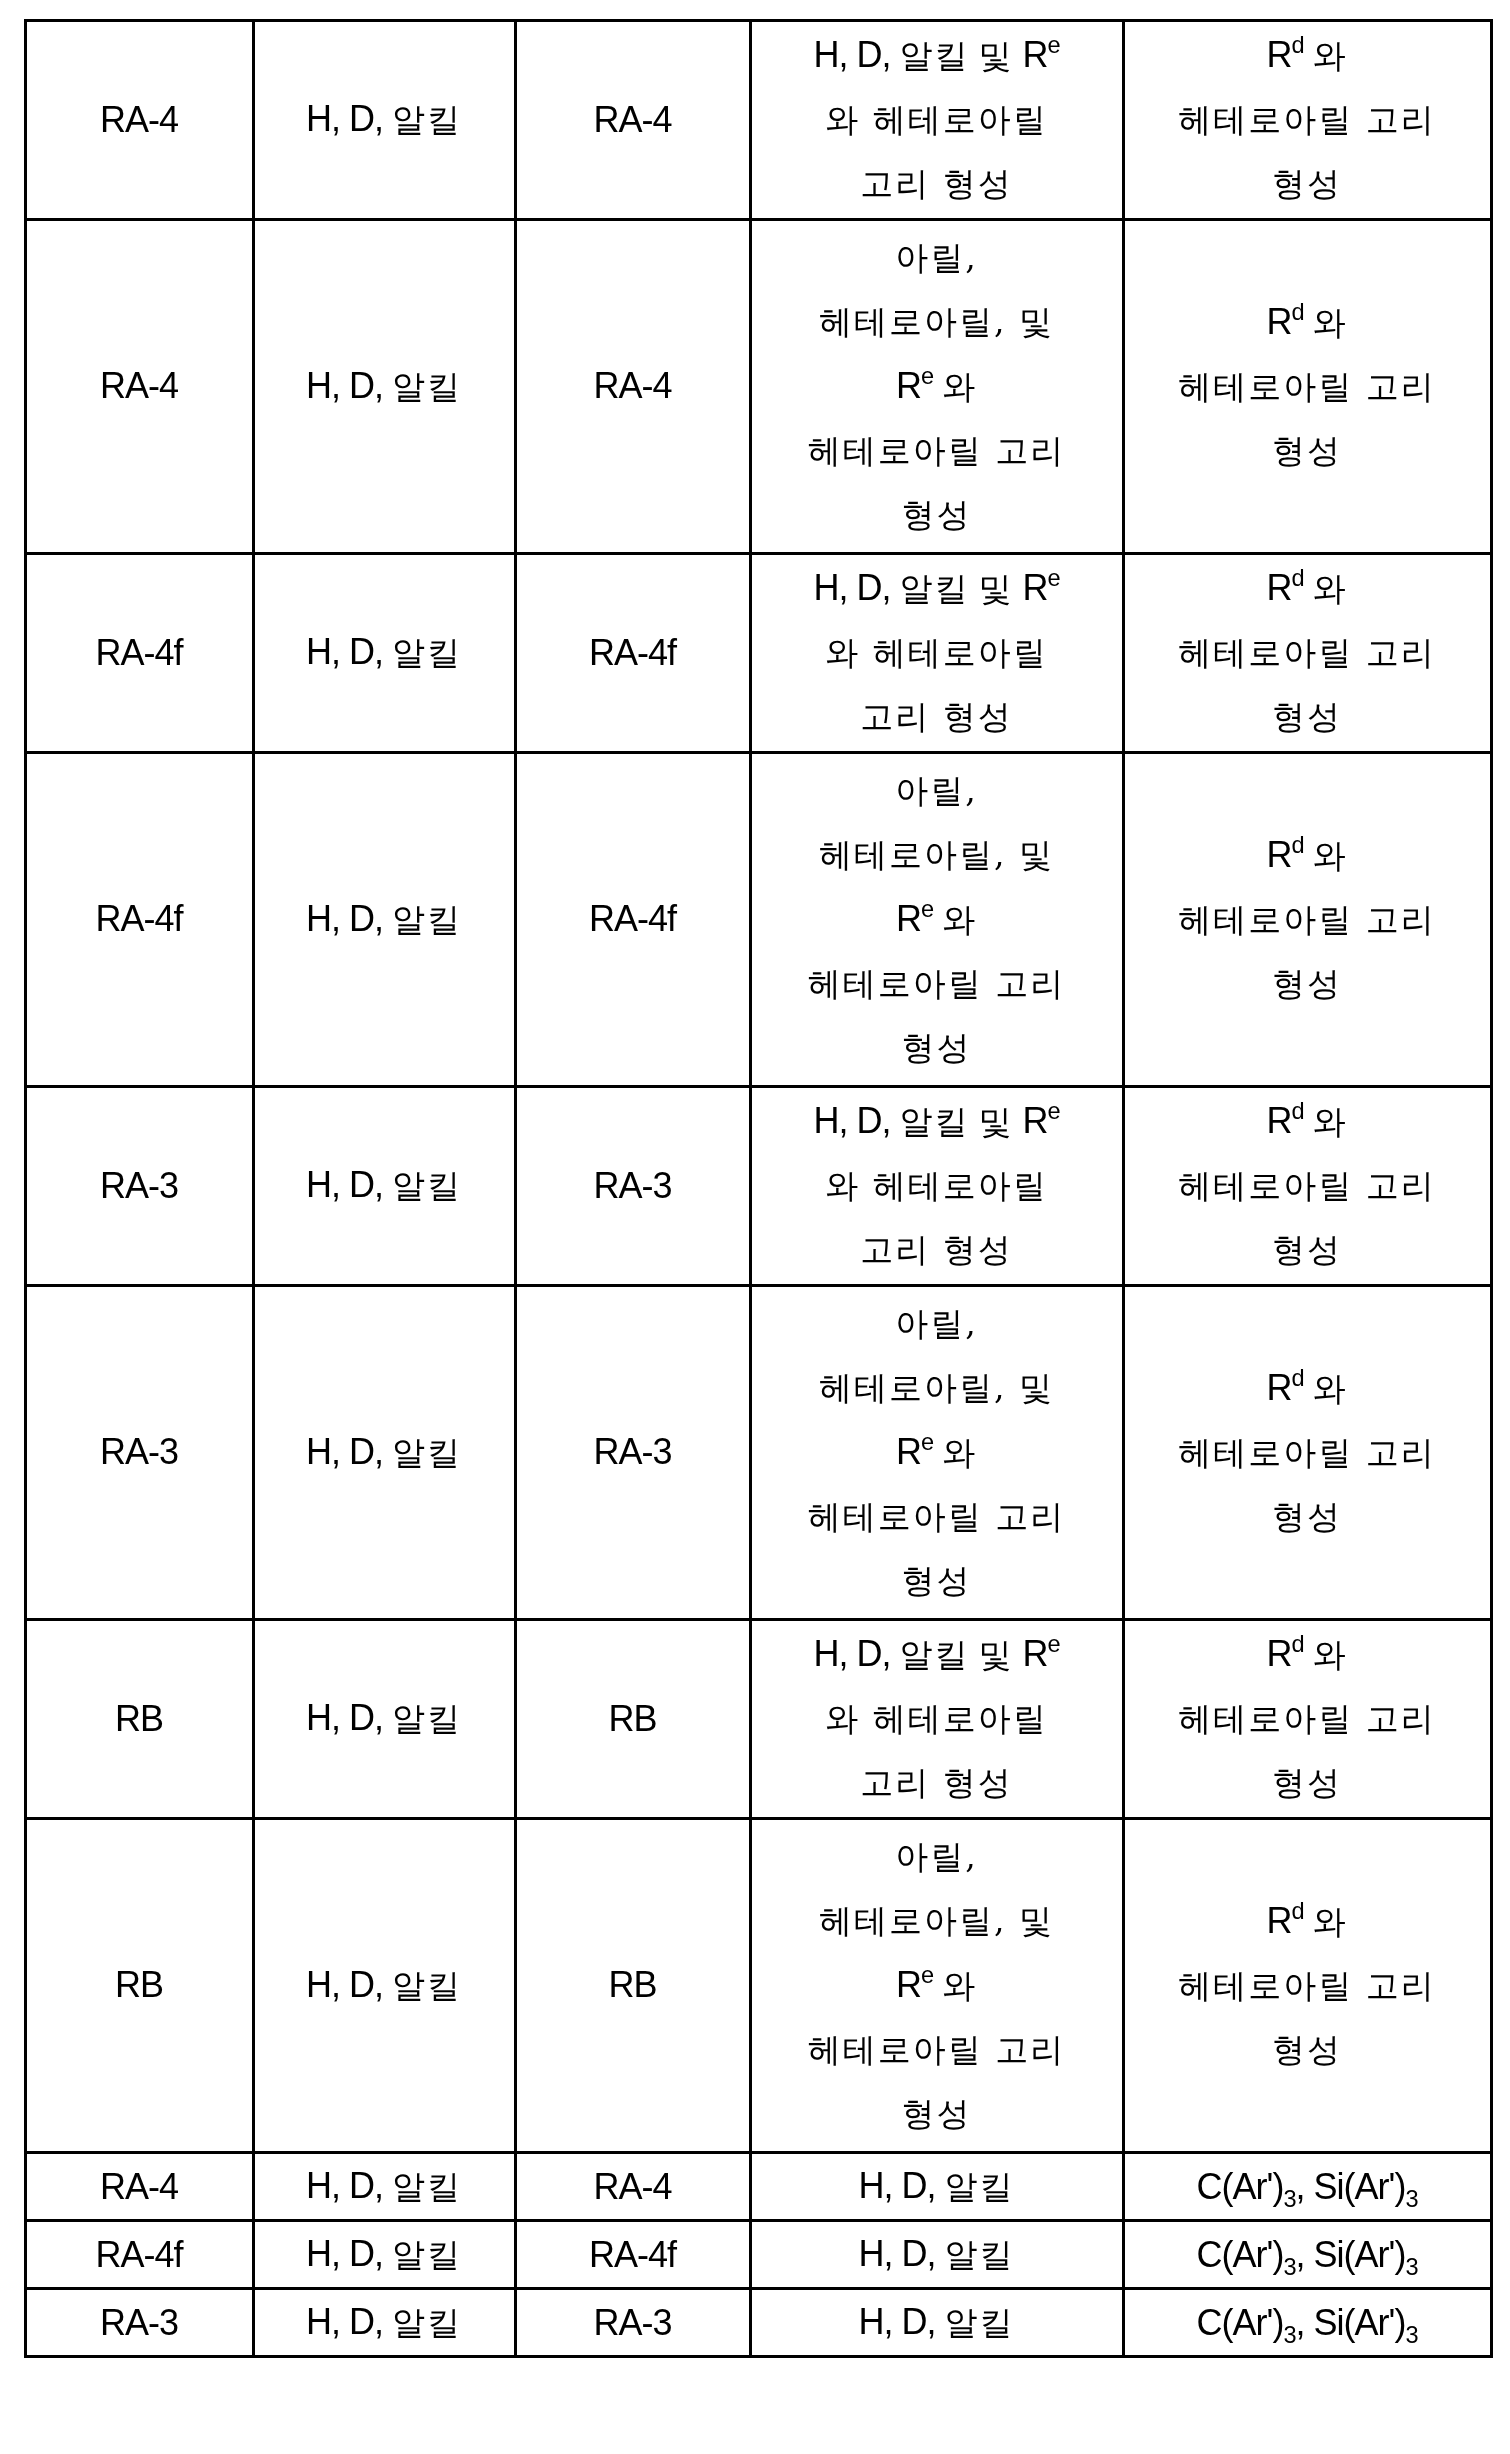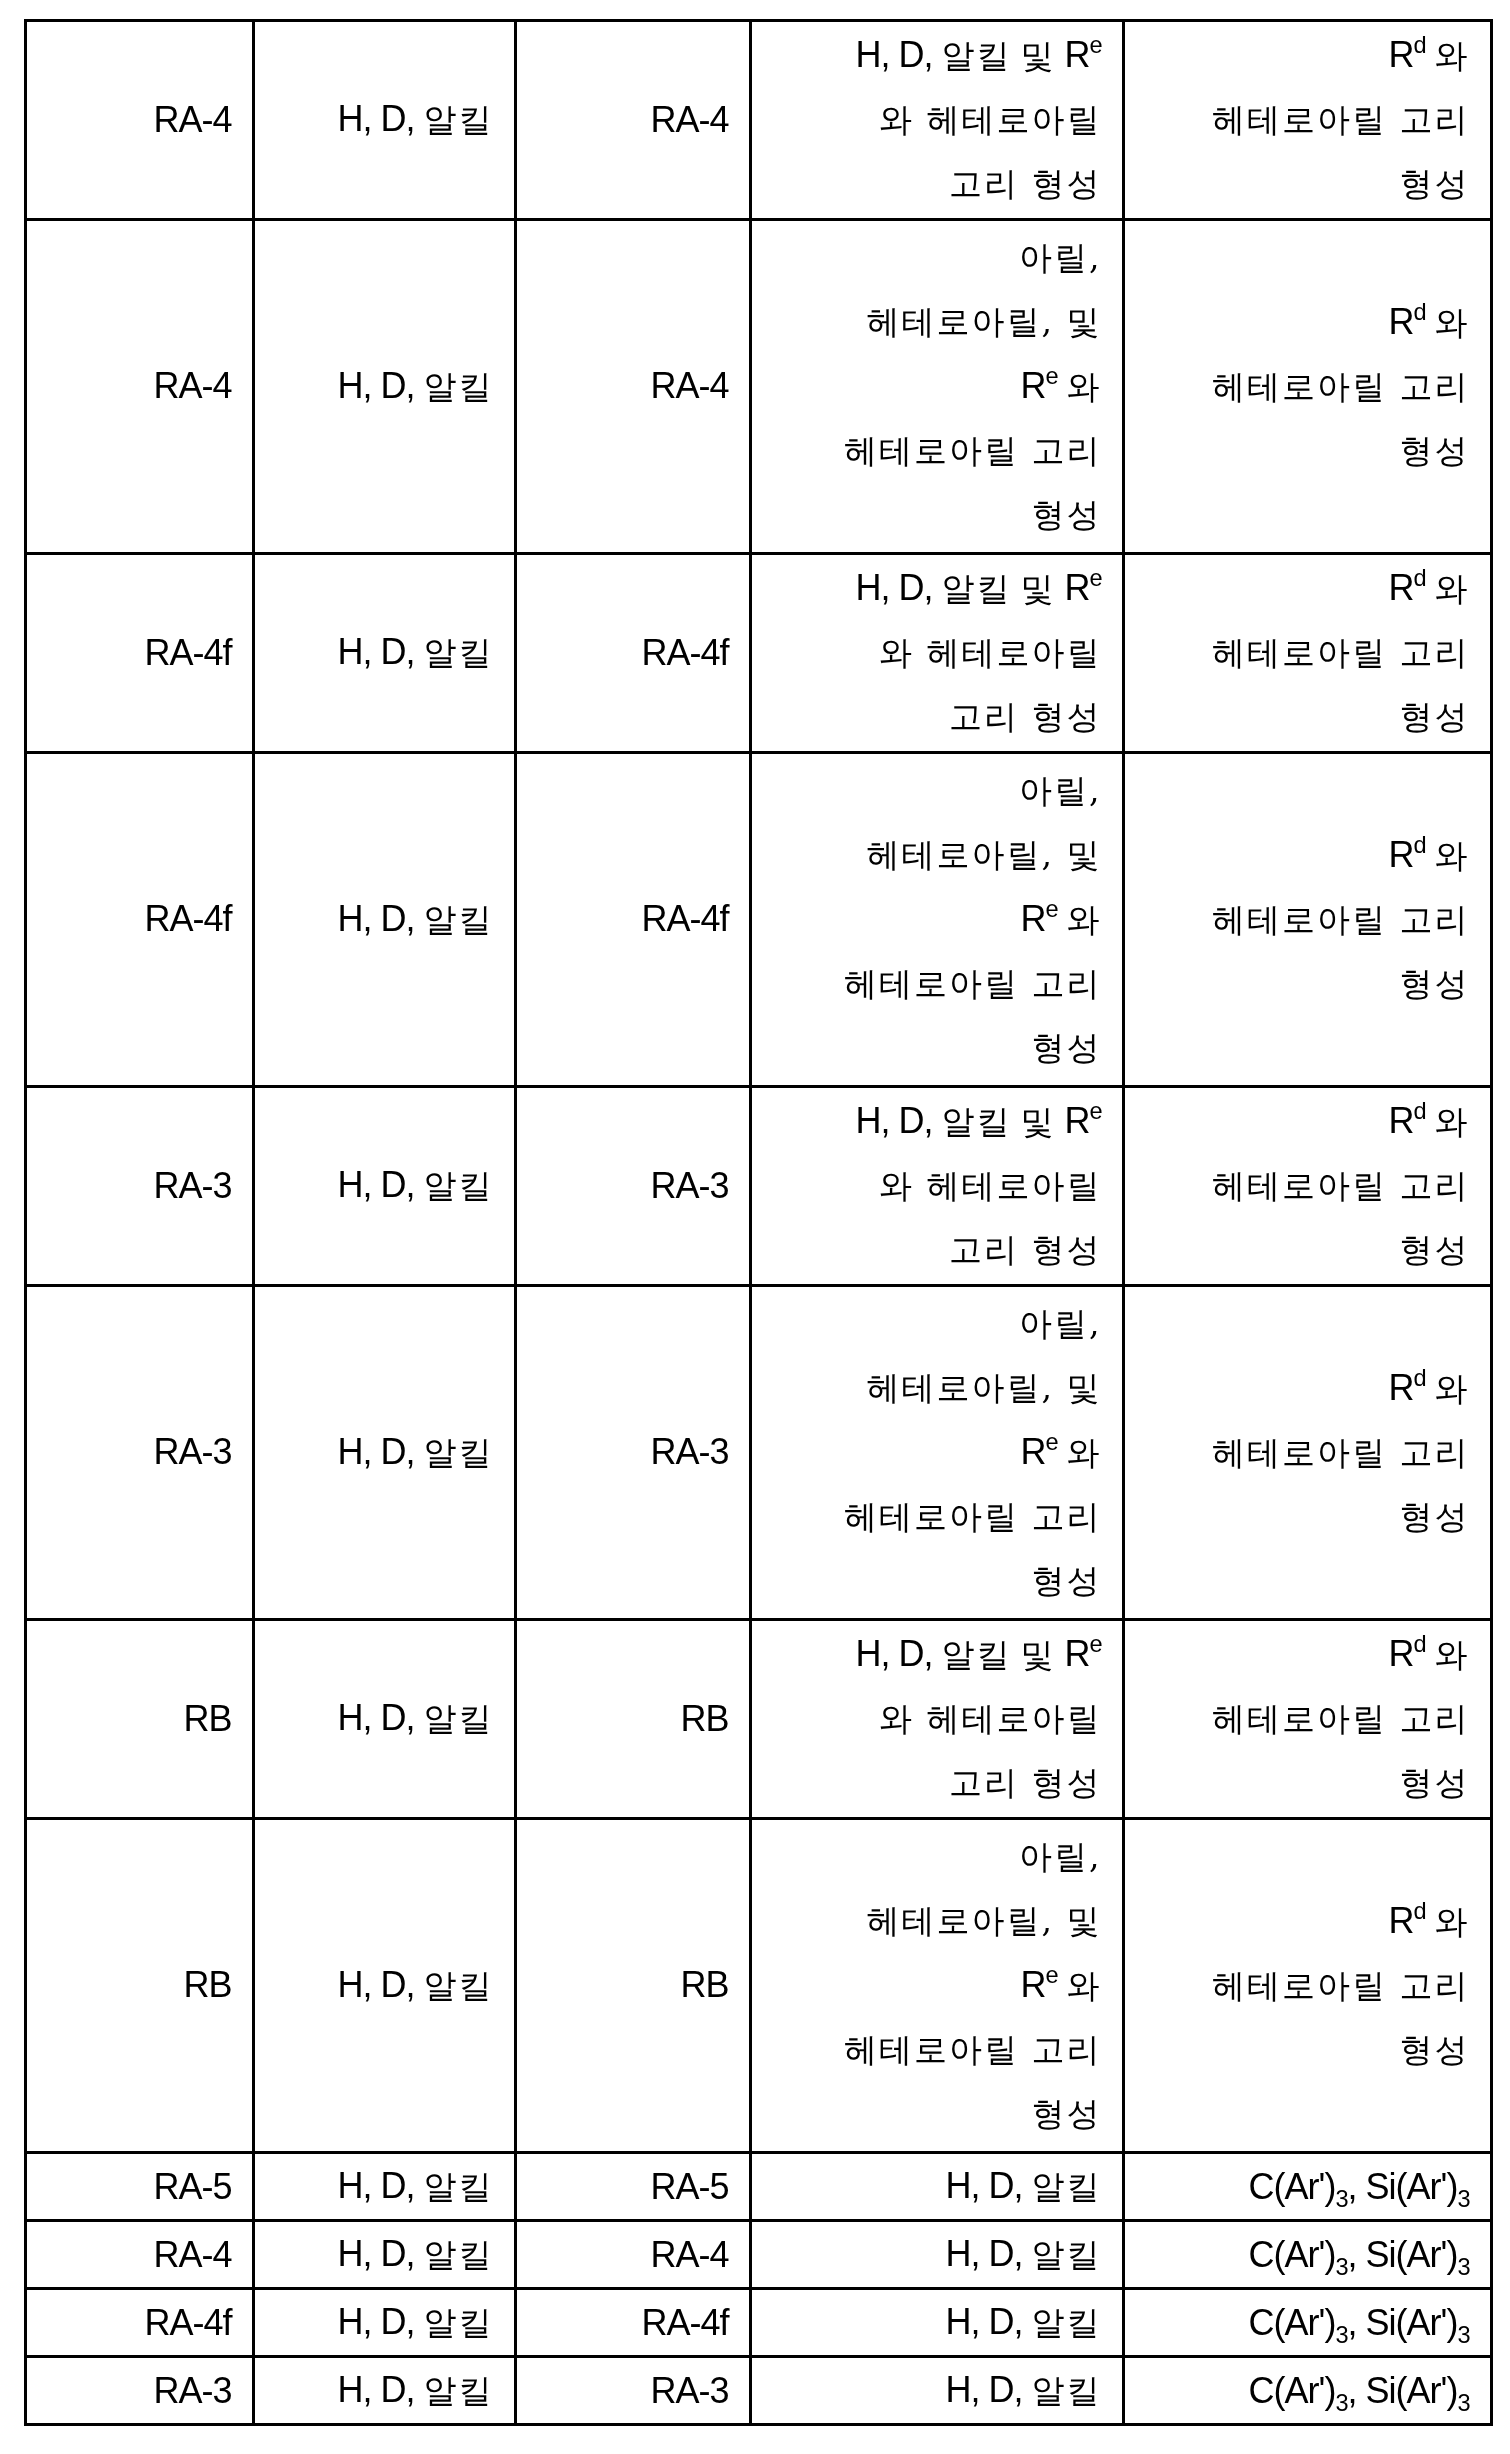--- a/index.html
+++ b/index.html
@@ -6,21 +6,21 @@
   body { width: 1510px; height: 2455px; position: relative; overflow: hidden; }
   table.chem {
     position: absolute; left: 23.6px; top: 18.7px;
     border-collapse: collapse; table-layout: fixed;
     width: 1467px;
     font-family: "Liberation Sans", "DejaVu Sans", sans-serif;
     font-size: 36px; color: #000;
   }
   table.chem td {
     border: 3.9px solid #000;
-    text-align: right; vertical-align: middle;
+    text-align: center; vertical-align: middle;
     padding: 0 20px; line-height: 64px;
     letter-spacing: -1px;
   }
   table.chem tr.tall td { height: 331px; margin-left: 20px; }
   table.chem tr.mid td { height: 196px; }
   table.chem tr.short td { height: 65px; line-height: 59px; }
   .ko { font-family: "DejaVu Serif", "Liberation Serif", serif; font-size: 33px; letter-spacing: 2px; }
   sup { font-size: 23.6px; vertical-align: 13.8px; line-height: 0; }
   sub { font-size: 23.6px; vertical-align: -7.9px; line-height: 0; }
   .line { display: block; }
@@ -159,29 +159,20 @@
   <span class="line ko">헤테로아릴 고리</span>
   <span class="line ko">형성</span>
 </td>
         <td>
   <span class="line"><span>R</span><sup>d</sup> <span class="ko">와</span></span>
   <span class="line ko">헤테로아릴 고리</span>
   <span class="line ko">형성</span>
 </td>
       </tr>
       <tr class="short">
-        <td>RA-5</td>
-        <td><span>H, D, </span><span class="ko">알킬</span></td>
-        <td>RA-5</td>
-        <td><span>H, D, </span><span class="ko">알킬</span></td>
-        <td>
-  <span>C(Ar')</span><sub>3</sub><span>, Si(Ar')</span><sub>3</sub>
-</td>
-      </tr>
-      <tr class="short">
         <td>RA-4</td>
         <td><span>H, D, </span><span class="ko">알킬</span></td>
         <td>RA-4</td>
         <td><span>H, D, </span><span class="ko">알킬</span></td>
         <td>
   <span>C(Ar')</span><sub>3</sub><span>, Si(Ar')</span><sub>3</sub>
 </td>
       </tr>
       <tr class="short">
         <td>RA-4f</td>

